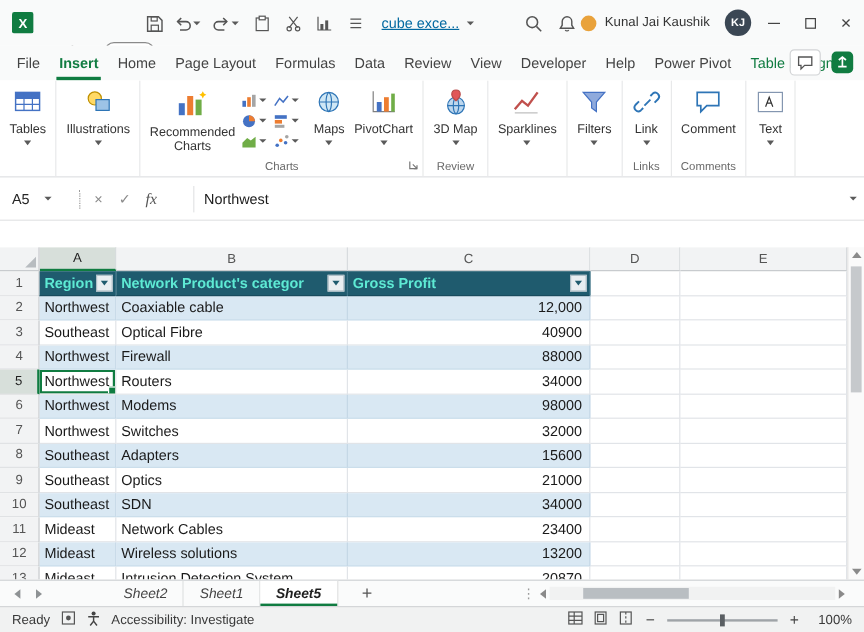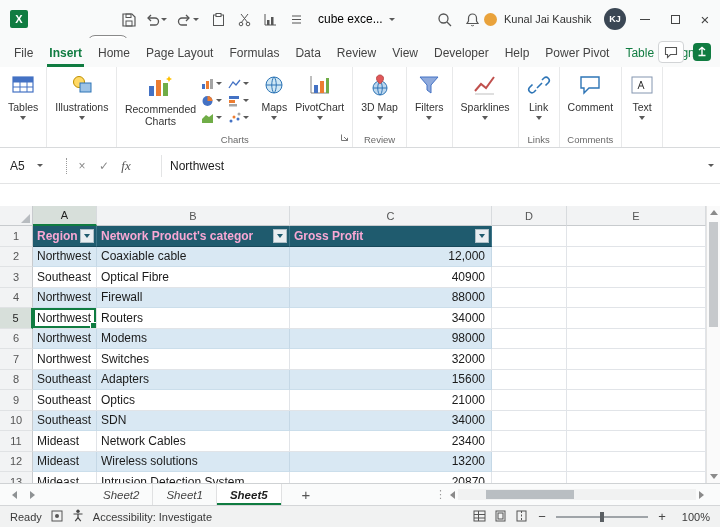--- a/index.html
+++ b/index.html
@@ -14,21 +14,21 @@
   .autosave{left:34px;gap:5px;font-size:11px;color:#333;margin-top:24px;}
   .pill{width:42px;height:16px;border-radius:8px;background:#fff;border:1px solid #8A8A8A;
         display:inline-flex;align-items:center;gap:4px;padding:0 4px;}
   .knob{width:9px;height:9px;border-radius:50%;background:#6E6E6E;flex-shrink:0;}
   .pill-txt{font-size:9px;color:#333;}
   .qat{width:24px;justify-content:center;gap:1px;}
   .q-save{left:116px;}.q-undo{left:144px;}.q-redo{left:176px;}
   .q-a{left:206px;}.q-b{left:232px;}.q-c{left:258px;}.q-d{left:284px;}
   .mini-chev{width:0;height:0;border-left:3px solid transparent;border-right:3px solid transparent;
              border-top:3.5px solid #5A5A5A;display:inline-block;}
-  .doc-title{left:318px;gap:6px;font-size:12px;color:#000000;}
+  .doc-title{left:318px;gap:6px;font-size:12px;color:#0369a1;text-decoration:underline;}
   .search-btn{left:432px;}.bell-btn{left:460px;}
   .gold-dot{left:484px;}
   .gold-dot i{width:13px;height:13px;border-radius:50%;background:var(--badge,#E9A23B);display:block;}
   .user-name{left:504px;font-size:11px;color:#333;}
   .avatar{left:604px;}
   .avatar span{width:22px;height:22px;border-radius:50%;background:var(--avatar,#3B4754);color:#fff;
                font-size:9px;font-weight:bold;display:flex;align-items:center;justify-content:center;}
   .winbtns{right:0;}
   .win-btn{width:30px;height:38px;display:flex;align-items:center;justify-content:center;color:#444;}
   .minline{width:10px;border-top:1px solid #444;display:block;}
@@ -86,21 +86,21 @@
   .grow{display:flex;height:20.5px;}
   .rnum{width:33px;display:flex;align-items:center;justify-content:center;font-size:11px;color:#555;
         background:#F2F3F4;border-right:1px solid #C8CBCE;border-bottom:1px solid #E0E2E4;flex-shrink:0;}
   .rnum.hl{background:#D7DFDA;border-right:2px solid var(--accent,#107C41);color:#1f1f1f;}
   .cell{height:100%;display:flex;align-items:center;padding:0 4px;border-right:1px solid #E1E4E8;
         border-bottom:1px solid #E1E4E8;font-size:12px;color:#1a1a1a;overflow:hidden;
         white-space:nowrap;flex-shrink:0;position:relative;}
   .cell .txt{white-space:nowrap;}
   .cell.num{justify-content:flex-end;padding-right:6px;}
   .cell.band{background:var(--band,#D9E8F3);border-right-color:#C5D8E6;border-bottom-color:#CBDEEB;}
-  .cell.thead{background:var(--table-header,#1F5B6E);color:#f9a8d4;font-weight:bold;
+  .cell.thead{background:var(--table-header,#1F5B6E);color:#5eead4;font-weight:bold;
               border-right:1px solid #3D7488;border-bottom:1px solid #17485A;padding-right:6px;}
   .filter-btn{position:absolute;right:2px;top:3px;width:14px;height:14px;background:#E9EEF1;
               border:1px solid #AEBFC7;display:flex;align-items:center;justify-content:center;}
   .filter-btn i{width:0;height:0;border-left:3.5px solid transparent;border-right:3.5px solid transparent;
                 border-top:4.5px solid #1F5B6E;}
   .cell.sel{box-shadow:inset 0 0 0 2px var(--accent,#107C41);z-index:2;}
   .cell.sel::after{content:'';position:absolute;right:-1px;bottom:-1px;width:5px;height:5px;
                    background:var(--accent,#107C41);border:1px solid #fff;}
 
   
@@ -395,34 +395,34 @@
           </svg></span>
       <span>3D Map</span>
       <span class="rchev"></span>
     </div>
     <div class="glabel">Review</div>
   </div>
 
   <div class="rgroup">
     <div class="rbig">
       <span><svg width="24" height="22">
-            <path d="M3 3h18l-7 8v8l-4-3v-5z" fill="#8FAADC" stroke="#4472C4"></path>
-          </svg></span>
-      <span>Filters</span>
-      <span class="rchev"></span>
-    </div>
-  </div>
-
-  <div class="rgroup">
-    <div class="rbig">
-      <span><svg width="24" height="22">
             <path d="M2 17l6-7 5 4 8-11" stroke="#C0504D" stroke-width="2" fill="none"></path>
             <path d="M2 20h19" stroke="#BFBFBF"></path>
           </svg></span>
       <span>Sparklines</span>
+      <span class="rchev"></span>
+    </div>
+  </div>
+
+  <div class="rgroup">
+    <div class="rbig">
+      <span><svg width="24" height="22">
+            <path d="M3 3h18l-7 8v8l-4-3v-5z" fill="#8FAADC" stroke="#4472C4"></path>
+          </svg></span>
+      <span>Filters</span>
       <span class="rchev"></span>
     </div>
   </div>
 
   <div class="rgroup">
     <div class="rbig">
       <span><svg width="24" height="22">
             <path d="M10 14l5-5" stroke="#2E75B6" stroke-width="1.6"></path>
             <path d="M9 16l-2 2a3.2 3.2 0 01-4.5-4.5l3-3" fill="none" stroke="#2E75B6" stroke-width="1.6"></path>
             <path d="M15 6l2-2a3.2 3.2 0 014.5 4.5l-3 3" fill="none" stroke="#2E75B6" stroke-width="1.6"></path>

